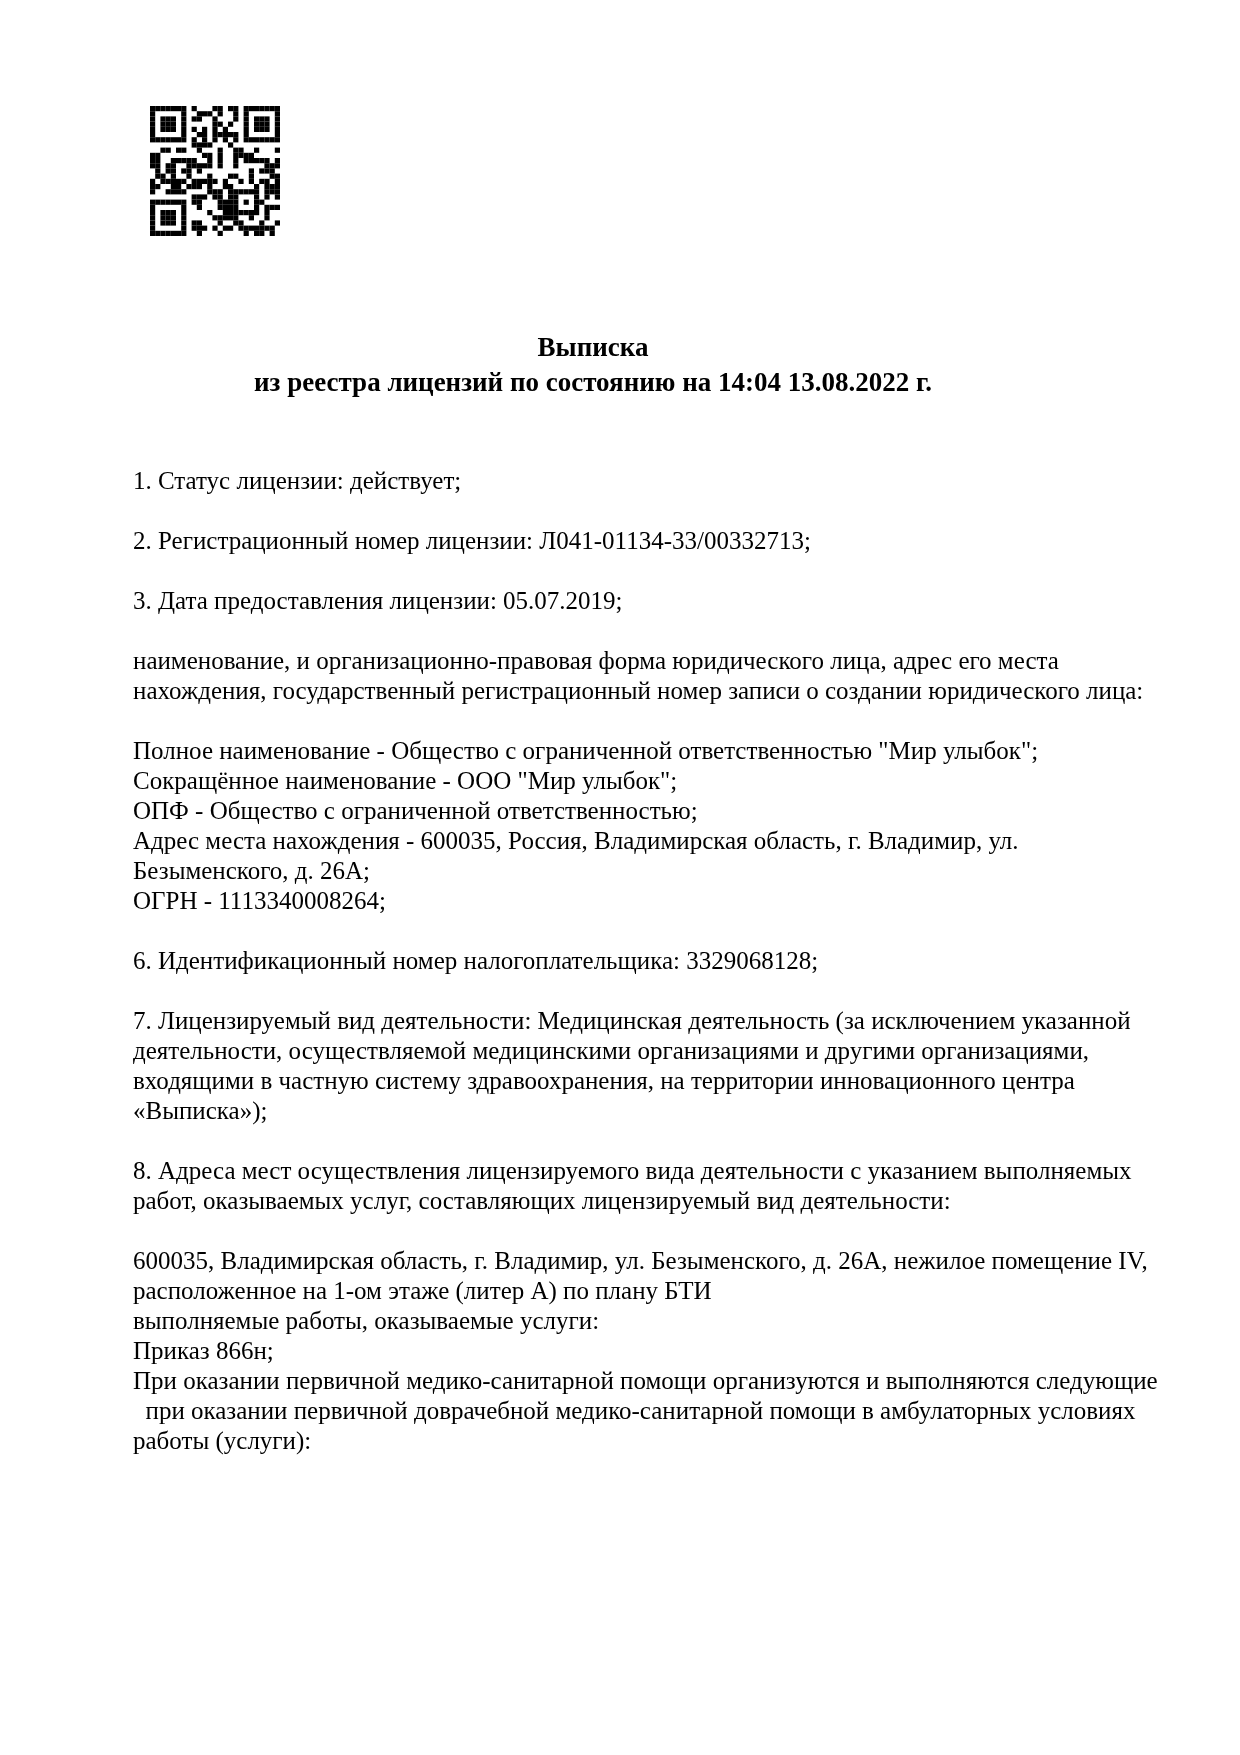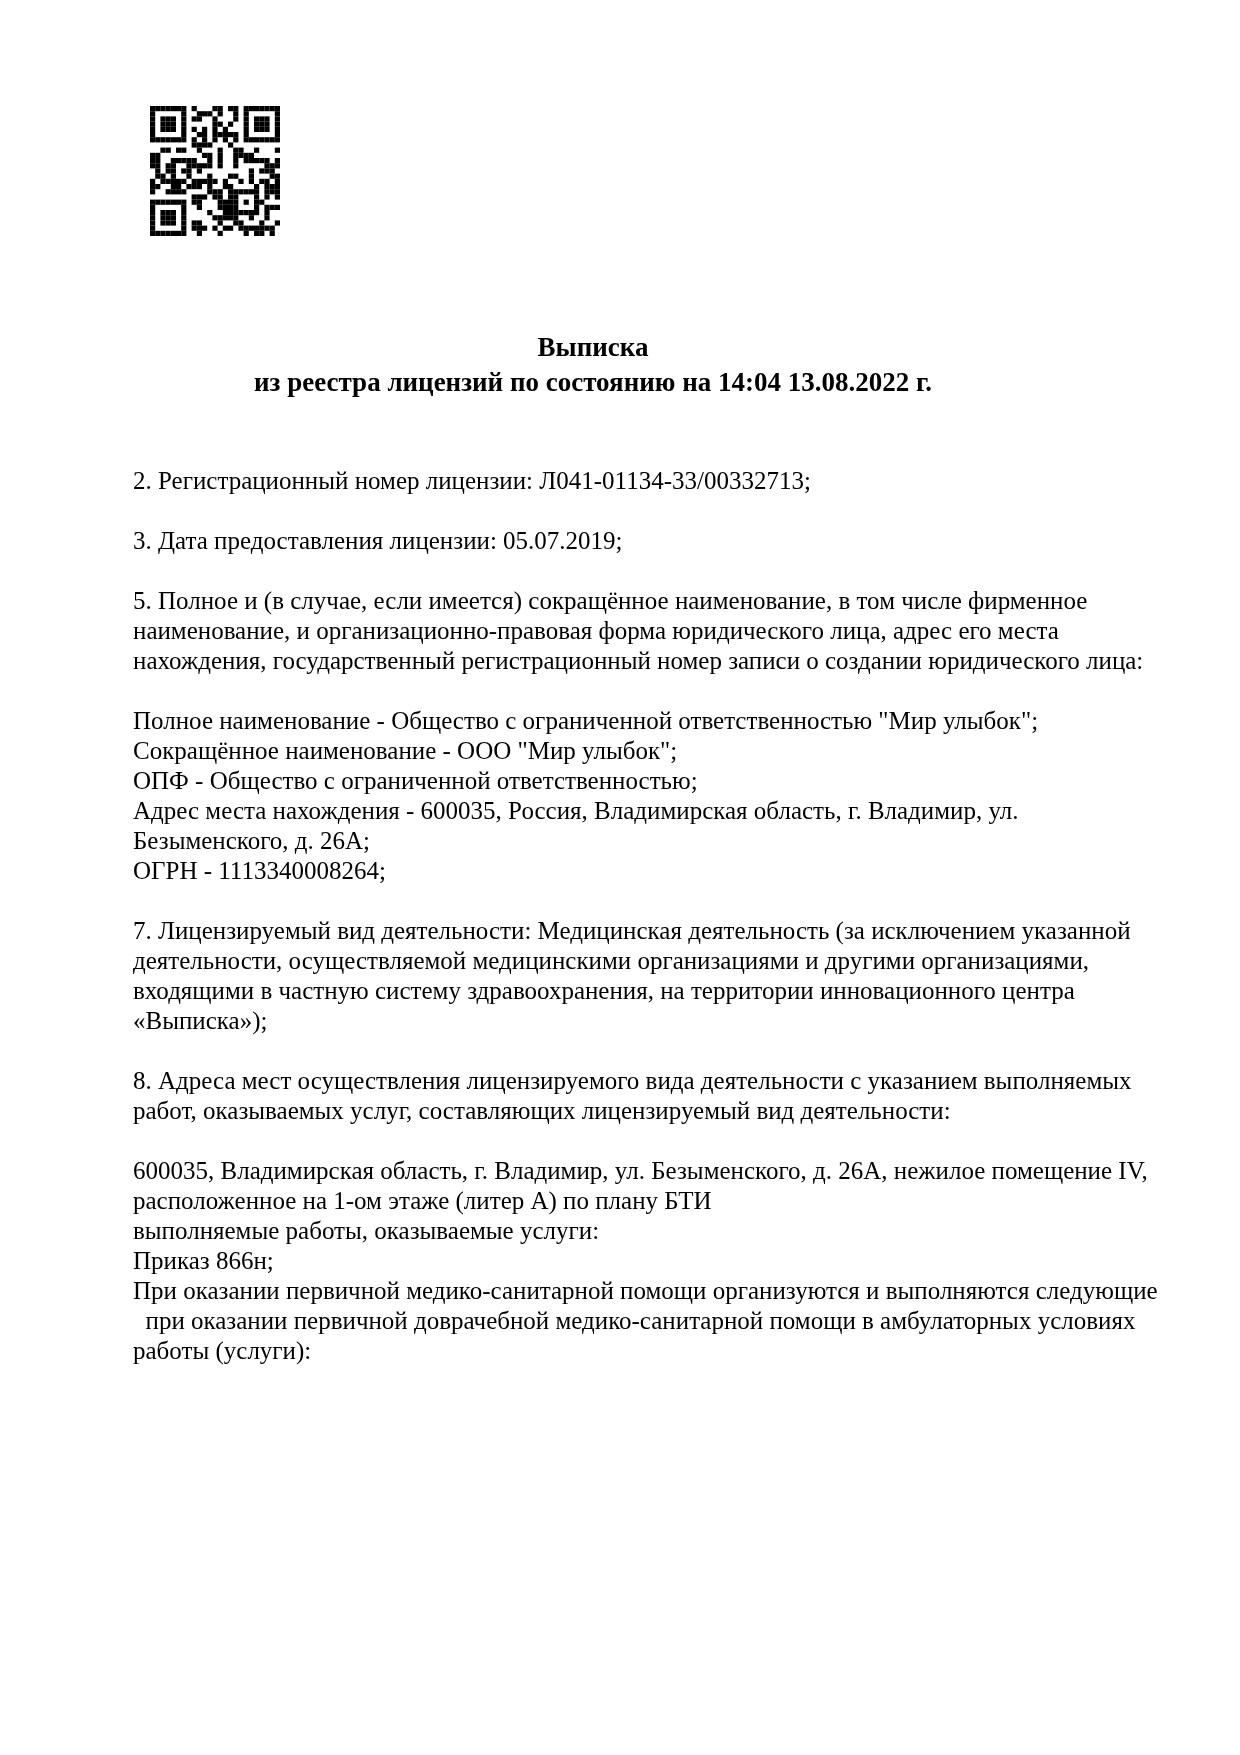--- a/index.html
+++ b/index.html
@@ -373,37 +373,42 @@
       </svg>
   </div>
 
   <div class="doc-title">
     <div class="line">Выписка</div>
     <div class="line">из реестра лицензий по состоянию на 14:04 13.08.2022 г.</div>
   </div>
 
   <div class="doc-body" id="doc-body">
       <div class="block">
+        <div class="line">1. Статус лицензии: действует;</div>
+      </div>
+      <div class="block">
         <div class="line">2. Регистрационный номер лицензии: Л041-01134-33/00332713;</div>
       </div>
       <div class="block">
         <div class="line">3. Дата предоставления лицензии: 05.07.2019;</div>
       </div>
       <div class="block">
-        <div class="line">5. Полное и (в случае, если имеется) сокращённое наименование, в том числе фирменное</div>
         <div class="line">наименование, и организационно-правовая форма юридического лица, адрес его места</div>
         <div class="line">нахождения, государственный регистрационный номер записи о создании юридического лица:</div>
       </div>
       <div class="block">
         <div class="line">Полное наименование - Общество с ограниченной ответственностью "Мир улыбок";</div>
         <div class="line">Сокращённое наименование - ООО "Мир улыбок";</div>
         <div class="line">ОПФ - Общество с ограниченной ответственностью;</div>
         <div class="line">Адрес места нахождения - 600035, Россия, Владимирская область, г. Владимир, ул.</div>
         <div class="line">Безыменского, д. 26А;</div>
         <div class="line">ОГРН - 1113340008264;</div>
+      </div>
+      <div class="block">
+        <div class="line">6. Идентификационный номер налогоплательщика: 3329068128;</div>
       </div>
       <div class="block">
         <div class="line">7. Лицензируемый вид деятельности: Медицинская деятельность (за исключением указанной</div>
         <div class="line">деятельности, осуществляемой медицинскими организациями и другими организациями,</div>
         <div class="line">входящими в частную систему здравоохранения, на территории инновационного центра</div>
         <div class="line">«Выписка»);</div>
       </div>
       <div class="block">
         <div class="line">8. Адреса мест осуществления лицензируемого вида деятельности с указанием выполняемых</div>
         <div class="line">работ, оказываемых услуг, составляющих лицензируемый вид деятельности:</div>

